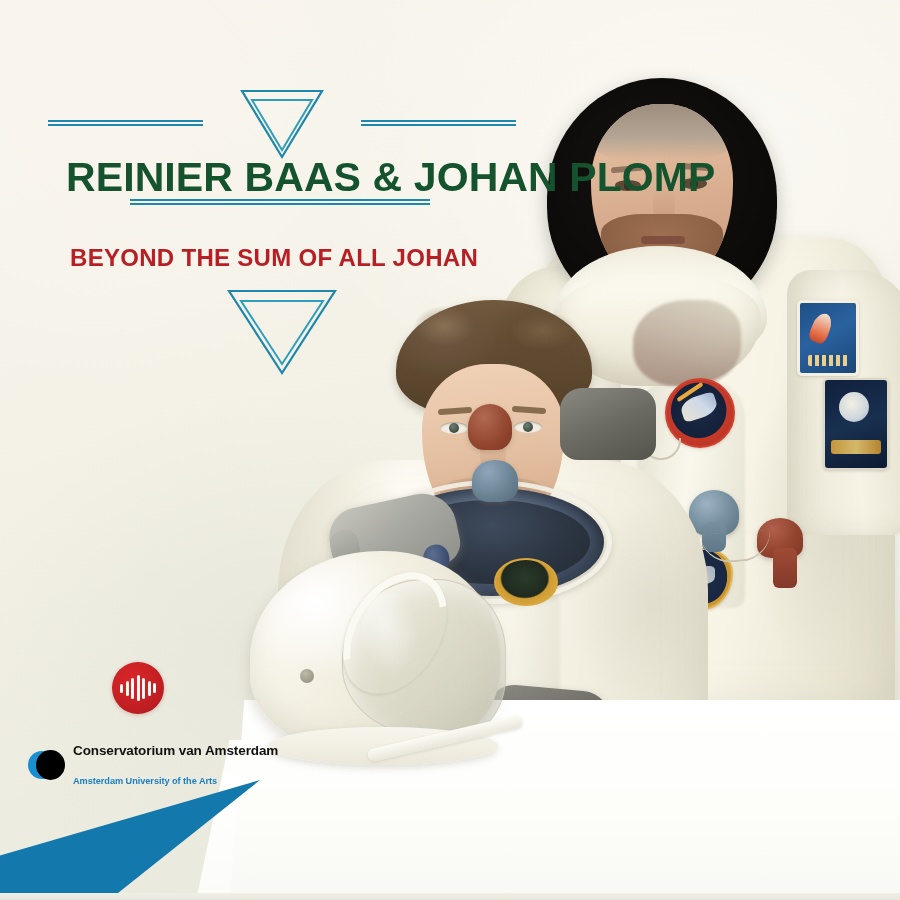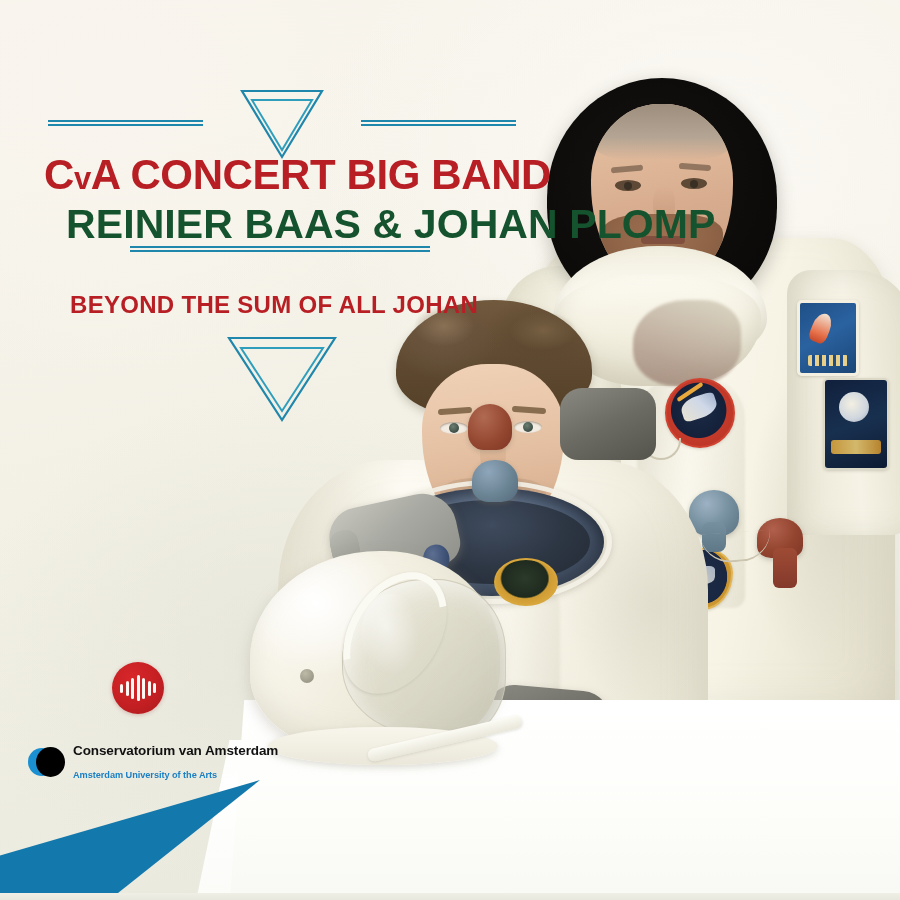--- a/index.html
+++ b/index.html
@@ -704,21 +704,21 @@
     font-weight: 700;
     color: #111111;
     letter-spacing: -0.1px;
     white-space: nowrap;
   }
   .logo-sub {
     font-size: 9.2px;
     font-weight: 700;
     color: #1a7fc4;
     letter-spacing: -0.05px;
-    margin-top: 13px;
+    margin-top: 19px;
     white-space: nowrap;
   }
 </style>
 </head>
 <body>
 
 <div class="poster">
 
   <div class="backdrop"></div>
   <div class="backdrop-soft"></div>
@@ -822,21 +822,20 @@
       <div class="rule left"></div>
       <div class="rule right"></div>
       <div class="tri-wrap" style="top:-4px;">
         <svg class="tri-svg" width="84" height="72" viewBox="0 0 84 72">
           <polygon points="2,3 82,3 42,69" fill="none" stroke="#1f86ac" stroke-width="2.2"></polygon>
           <polygon points="12,12 72,12 42,62" fill="none" stroke="#2f9ebd" stroke-width="2"></polygon>
         </svg>
       </div>
     </div>
 
-    <h1 class="line-title"><span class="cva-c">C</span><span class="cva-v">v</span><span class="cva-c">A</span><span> CONCERT BIG BAND</span></h1>
 
     <div class="line-artists">REINIER BAAS &amp; JOHAN PLOMP</div>
 
     <div class="rule-mid">
       <div class="rule full"></div>
     </div>
 
     <div class="line-tagline">BEYOND THE SUM OF ALL JOHAN</div>
 
     <div class="tri-bottom-wrap">

